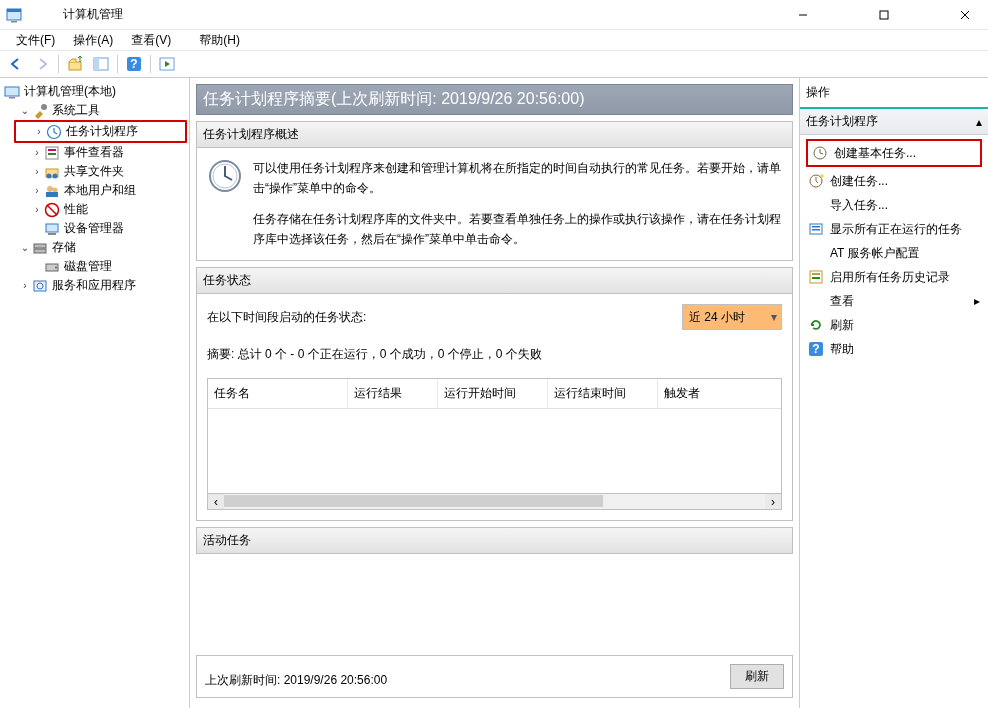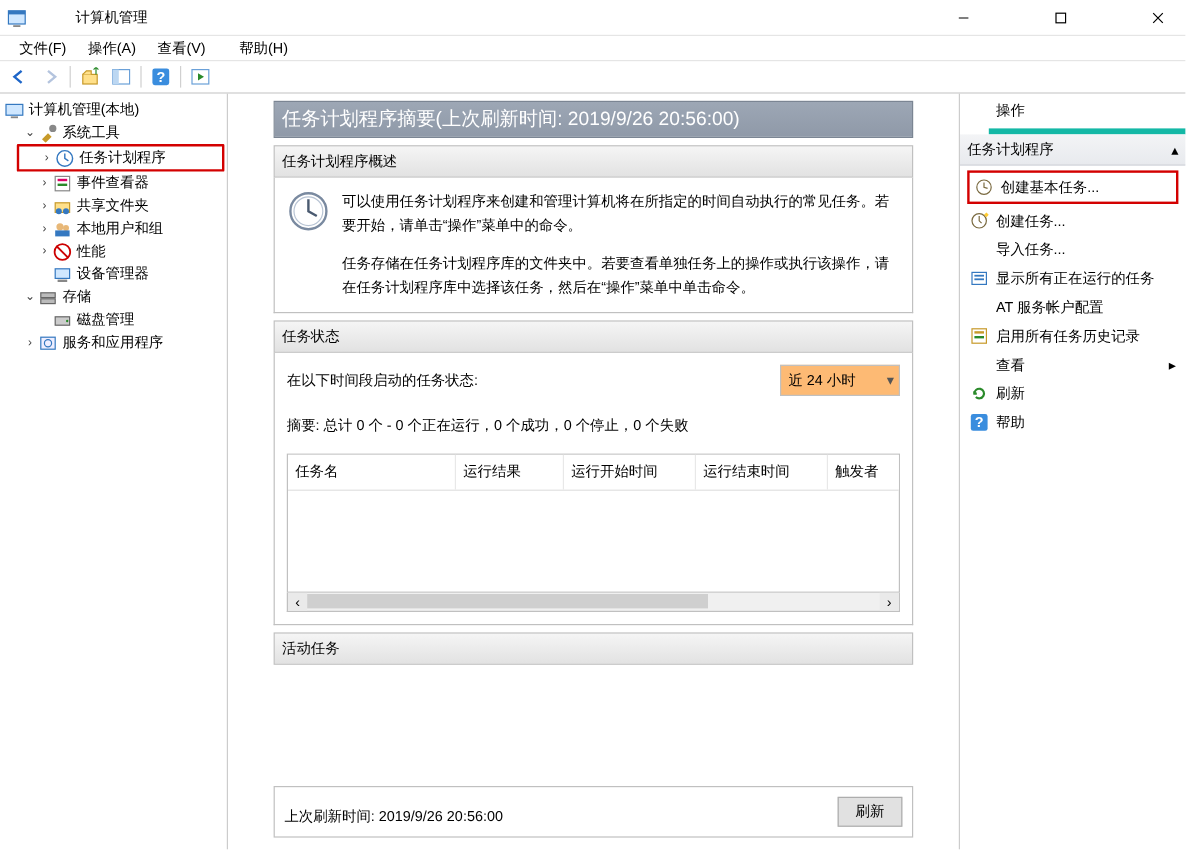--- a/index.html
+++ b/index.html
@@ -10,21 +10,21 @@
 .titlebar .title { flex: 1; font-size: 12px; }
 .titlebar .win-btn { width: 46px; height: 30px; display: flex; align-items: center; justify-content: center; }
 
 .menubar { height: 20px; display: flex; align-items: center; padding-left: 8px; gap: 2px; }
 .menubar .menu-item { padding: 2px 8px; font-size: 12px; }
 
 .toolbar { height: 28px; display: flex; align-items: center; padding-left: 4px; gap: 2px; border-top: 1px solid #e5e5e5; border-bottom: 1px solid #ccc; }
 .toolbar .sep { width: 1px; height: 18px; background: #d0d0d0; margin: 0 2px; }
 .toolbtn { width: 24px; height: 22px; display: flex; align-items: center; justify-content: center; border: 1px solid transparent; }
 
-.body-row { display: flex; height: calc(708px - 30px - 20px - 28px); gap: 32px; }
+.body-row { display: flex; height: calc(708px - 30px - 20px - 28px); }
 
 .left-pane { width: 190px; border-right: 1px solid #ccc; padding: 4px 2px; overflow: auto; }
 .tree-node { display: flex; align-items: center; height: 19px; padding-left: 2px; line-height: 19px; white-space: nowrap; }
 .tree-node .twisty { width: 14px; text-align: center; color: #444; font-size: 10px; }
 .tree-icon { width: 16px; height: 16px; margin-right: 4px; flex: none; }
 .tree-node.indent1 { padding-left: 16px; }
 .tree-node.indent2 { padding-left: 28px; }
 .hl-box { border: 2px solid #d30000; border-radius: 1px; padding: 0 2px; margin-left: 12px; }
 
 .center-pane { flex: 1; padding: 6px 6px 0 6px; overflow: hidden; display: flex; flex-direction: column; gap: 6px; }
@@ -44,21 +44,21 @@
 .task-table .tbody { flex: 1; }
 .hscroll { height: 16px; background: #f0f0f0; border: 1px solid #c0c0c0; border-top: none; display: flex; }
 .hscroll .lbtn,.hscroll .rbtn { width: 16px; display: flex; align-items: center; justify-content: center; background: #eaeaea; }
 .hscroll .track { flex: 1; position: relative; }
 .hscroll .thumb { position: absolute; left: 0; top: 1px; height: 12px; width: 70%; background: #cfcfcf; }
 
 .bottom-bar { border: 1px solid #c0c0c0; padding: 8px 8px; display: flex; align-items: flex-end; justify-content: space-between; margin-top: auto; margin-bottom: 10px; }
 .btn { border: 1px solid #adadad; background: #e1e1e1; padding: 3px 14px; }
 
 .right-pane { width: 189px; border-left: 1px solid #ccc; display: flex; flex-direction: column; }
-.right-title { padding: 6px 6px; font-size: 12px; border-bottom: 5px solid #14b8a6; margin-left: 24px; }
+.right-title { padding: 6px 6px; font-size: 12px; border-bottom: 2px solid #14b8a6; }
 .right-sub { background: linear-gradient(#f3f4f6,#e8eaee); padding: 4px 6px; border-bottom: 1px solid #c8ccd4; display: flex; justify-content: space-between; align-items: center; }
 .right-list { padding: 2px 4px; }
 .action-item { display: flex; align-items: center; gap: 6px; padding: 4px 4px; line-height: 16px; }
 .action-item .arrow { margin-left: auto; color: #000; }
 .hl-action { border: 2px solid #d30000; margin: 2px; }
 .ico16 { width: 16px; height: 16px; flex: none; }
 
 svg { display: block; }
 </style>
 </head>

